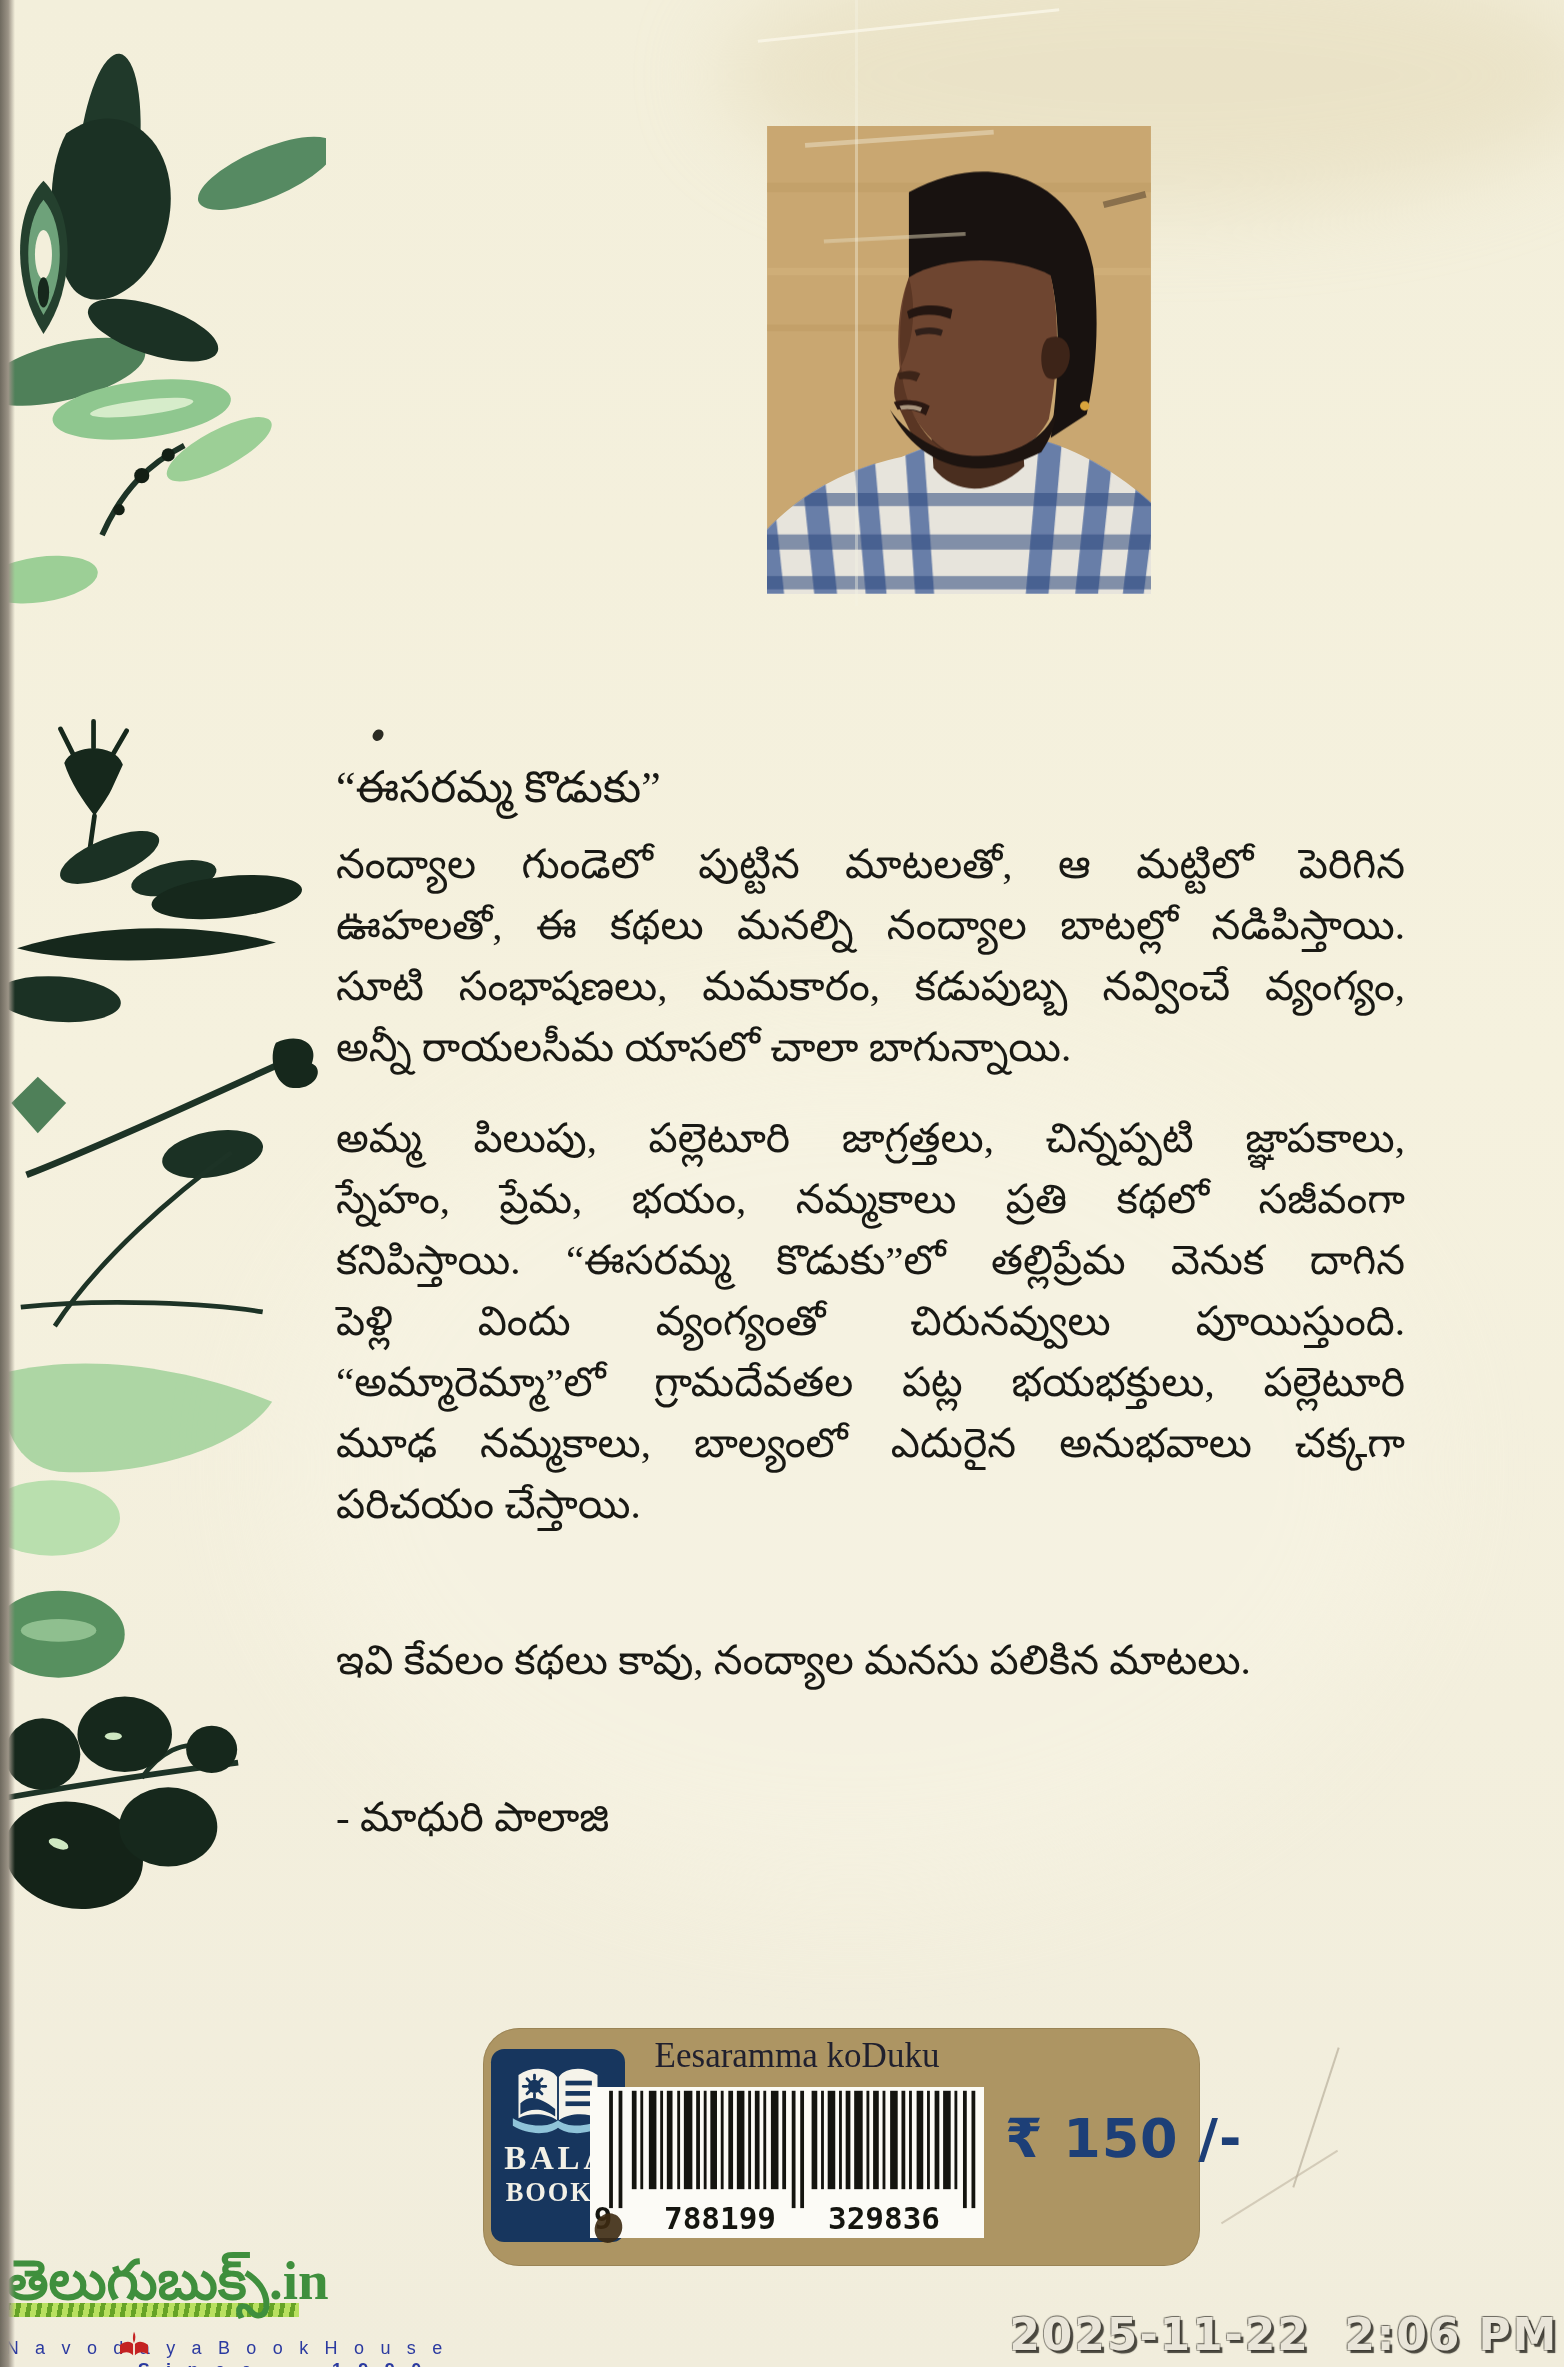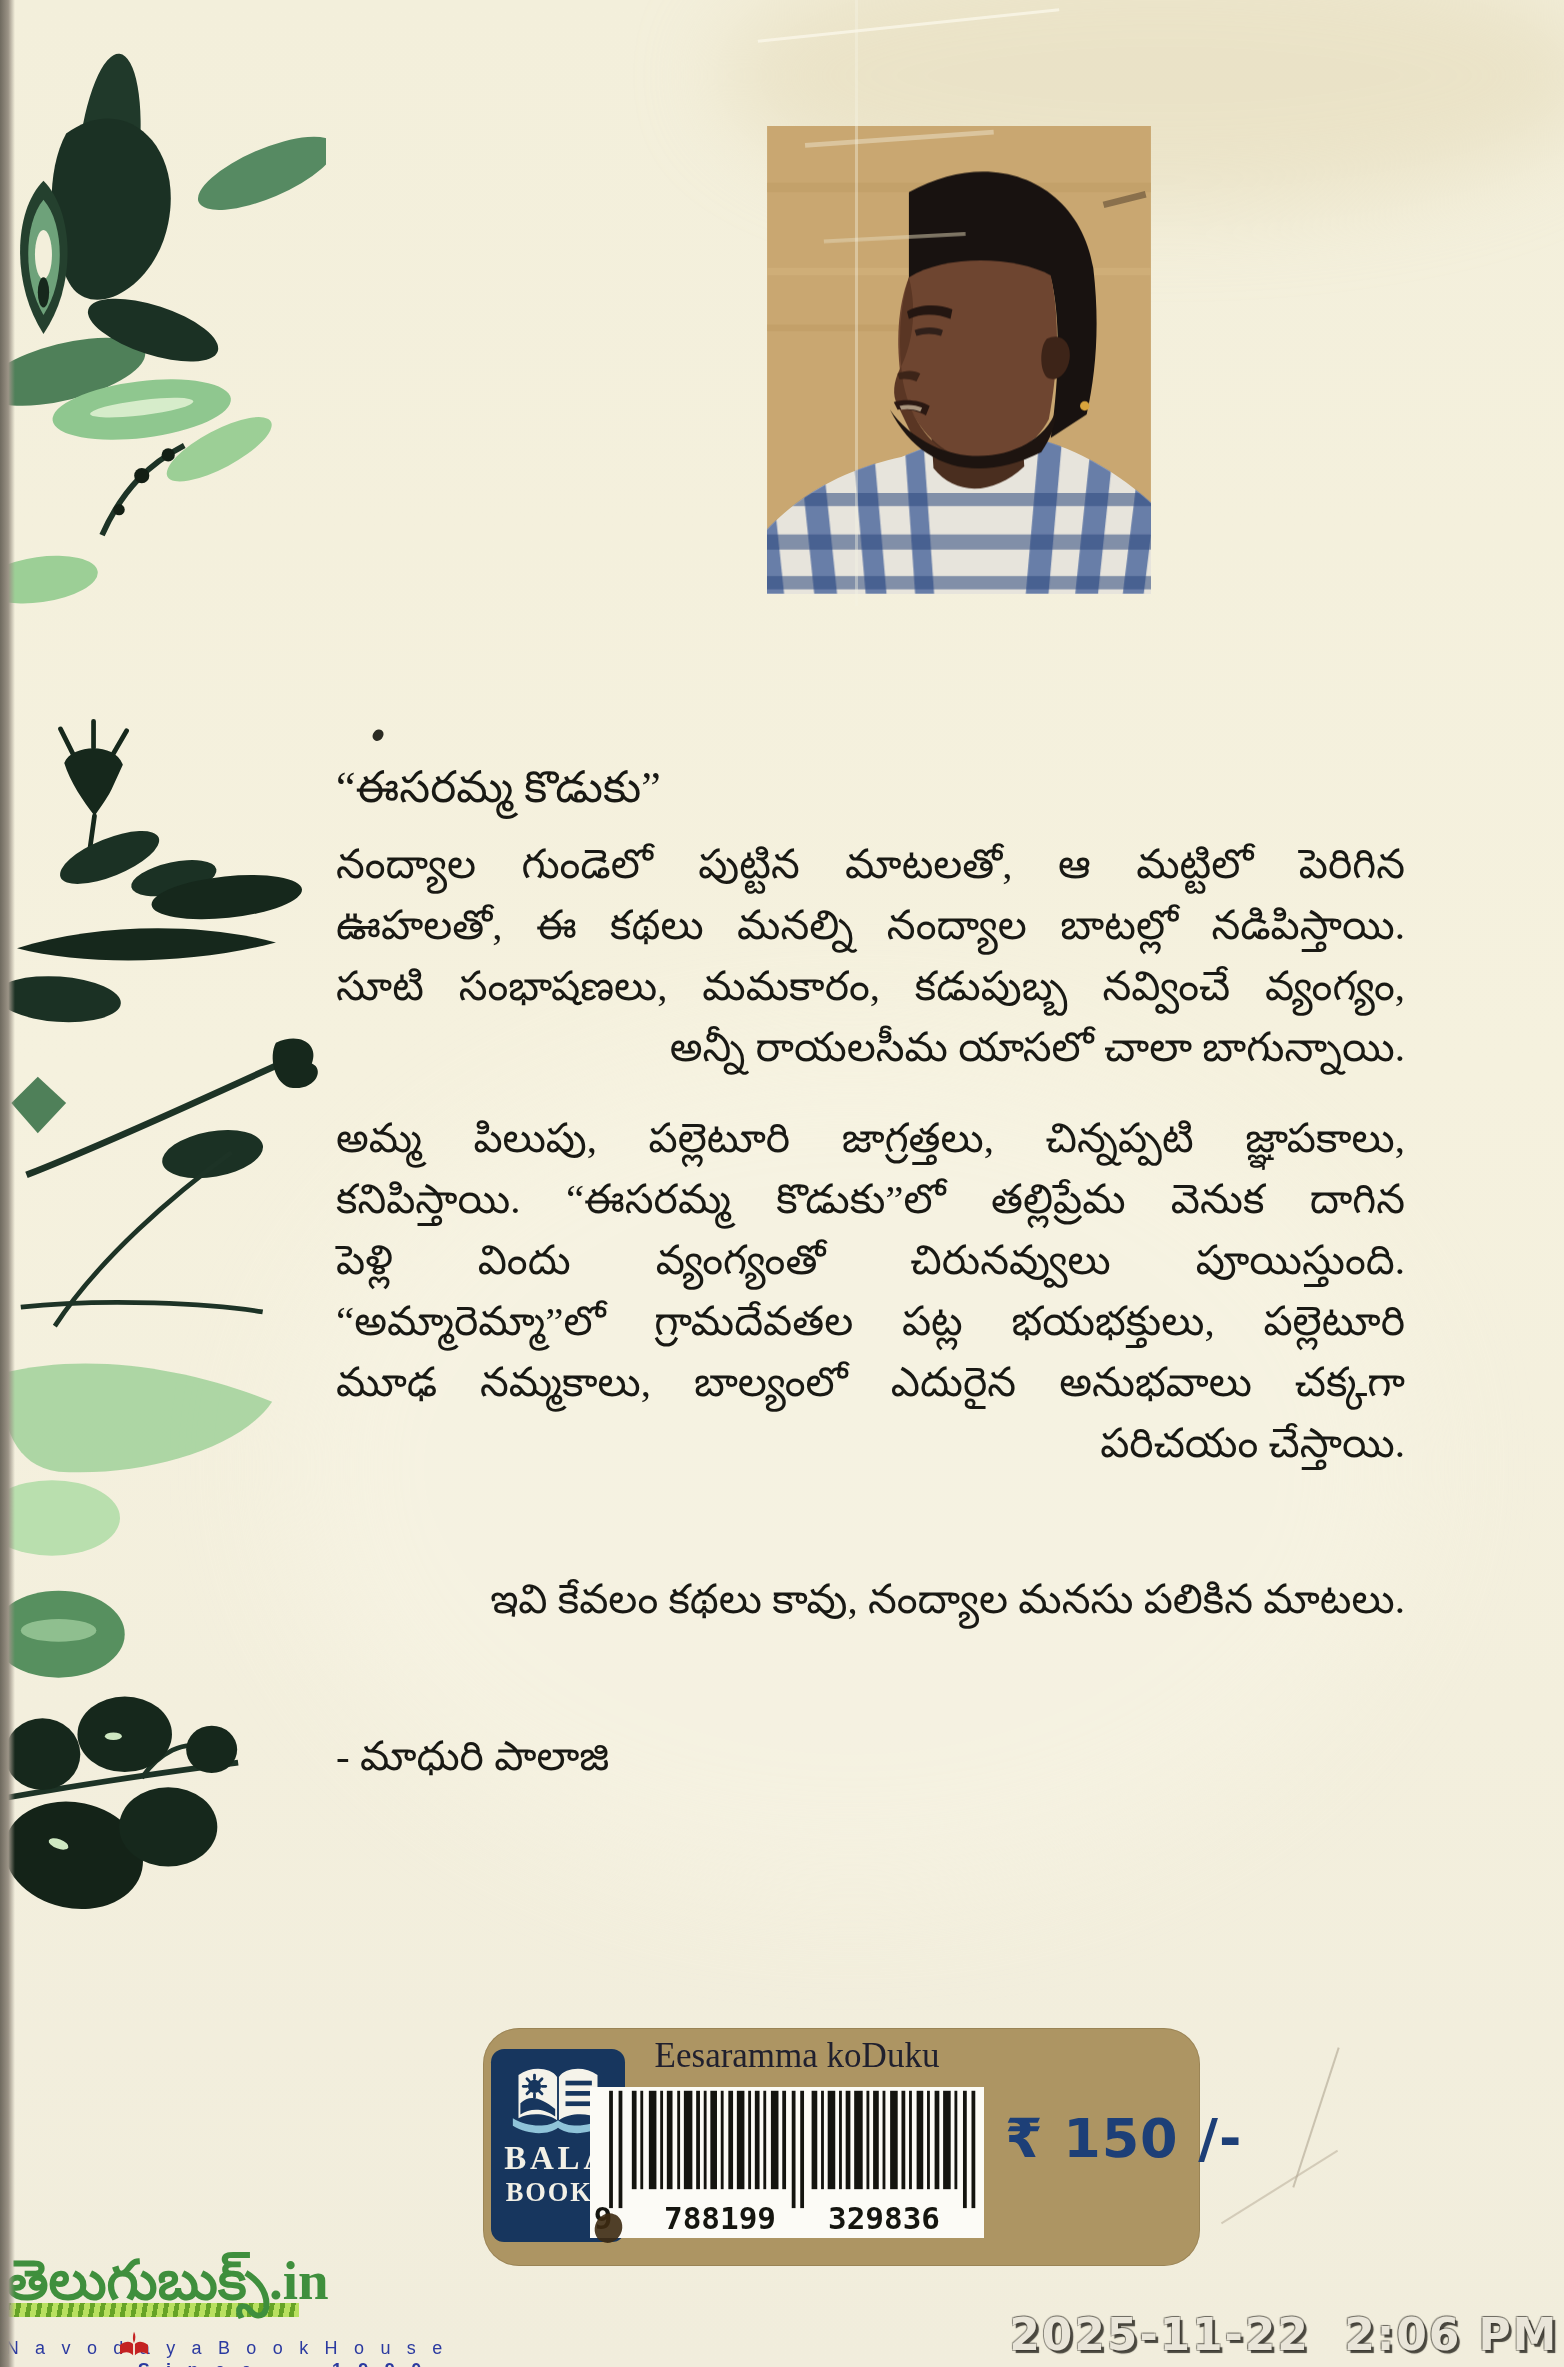--- a/index.html
+++ b/index.html
@@ -12,21 +12,21 @@
     background:linear-gradient(to right,#6f6a5f,#9b9386 55%,rgba(155,147,134,0));}
   
   #tone-tr{left:719px;top:-57px;width:890px;height:265px;background:#e2d7b4;
     opacity:.5;filter:blur(43px);border-radius:50%;}
   #tone-mid{left:284px;top:1041px;width:1136px;height:852px;background:#f8f5e6;
     opacity:.45;filter:blur(57px);border-radius:50%;}
   
   #blurb{left:336px;top:755px;width:1069px;color:#191914;
     font-family:"Liberation Serif","DejaVu Serif",serif;}
   #blurb .title{font-size:44px;line-height:66px;margin-bottom:13.2px;}
-  .ln{font-size:41px;line-height:61px;text-align:right;}
+  .ln{font-size:41px;line-height:61px;}
   .j{text-align:justify;text-align-last:justify;}
   .gap-par{margin-top:30px;}
   .gap-big{margin-top:95px;}
   #signature{margin-top:102px;text-align:left;font-size:41px;}
   
   #label{left:483px;top:2028px;width:717px;height:238px;background:#ad9563;
     border-radius:36px;box-shadow:0 0 0 0.9px rgba(120,100,60,.35) inset;}
   #logo-box{left:7.6px;top:21px;width:134px;height:193px;background:#17365e;
     border-radius:13.2px;display:flex;flex-direction:column;align-items:center;}
   #logo-box svg{margin-top:11.4px;}
@@ -162,20 +162,21 @@
     <rect x="355" y="80" width="46" height="7" fill="#55432e" opacity=".55" transform="rotate(-14 355 80)"></rect>
   </svg>
 
   <div class="abs" id="blurb">
     <div class="title">“ఈసరమ్మ కొడుకు”</div>
     <div class="ln j">నంద్యాల గుండెలో పుట్టిన మాటలతో, ఆ మట్టిలో పెరిగిన</div>
     <div class="ln j">ఊహలతో, ఈ కథలు మనల్ని నంద్యాల బాటల్లో నడిపిస్తాయి.</div>
     <div class="ln j">సూటి సంభాషణలు, మమకారం, కడుపుబ్బ నవ్వించే వ్యంగ్యం,</div>
     <div class="ln">అన్నీ రాయలసీమ యాసలో చాలా బాగున్నాయి.</div>
     <div class="ln j gap-par">అమ్మ పిలుపు, పల్లెటూరి జాగ్రత్తలు, చిన్నప్పటి జ్ఞాపకాలు,</div>
+    <div class="ln j">స్నేహం, ప్రేమ, భయం, నమ్మకాలు ప్రతి కథలో సజీవంగా</div>
     <div class="ln j">కనిపిస్తాయి. “ఈసరమ్మ కొడుకు”లో తల్లిప్రేమ వెనుక దాగిన</div>
     <div class="ln j">పెళ్లి విందు వ్యంగ్యంతో చిరునవ్వులు పూయిస్తుంది.</div>
     <div class="ln j">“అమ్మారెమ్మా”లో గ్రామదేవతల పట్ల భయభక్తులు, పల్లెటూరి</div>
     <div class="ln j">మూఢ నమ్మకాలు, బాల్యంలో ఎదురైన అనుభవాలు చక్కగా</div>
     <div class="ln">పరిచయం చేస్తాయి.</div>
     <div class="ln gap-big">ఇవి కేవలం కథలు కావు, నంద్యాల మనసు పలికిన మాటలు.</div>
     <div id="signature">- మాధురి పాలాజి</div>
   </div>
 
   <div class="abs" id="label">

